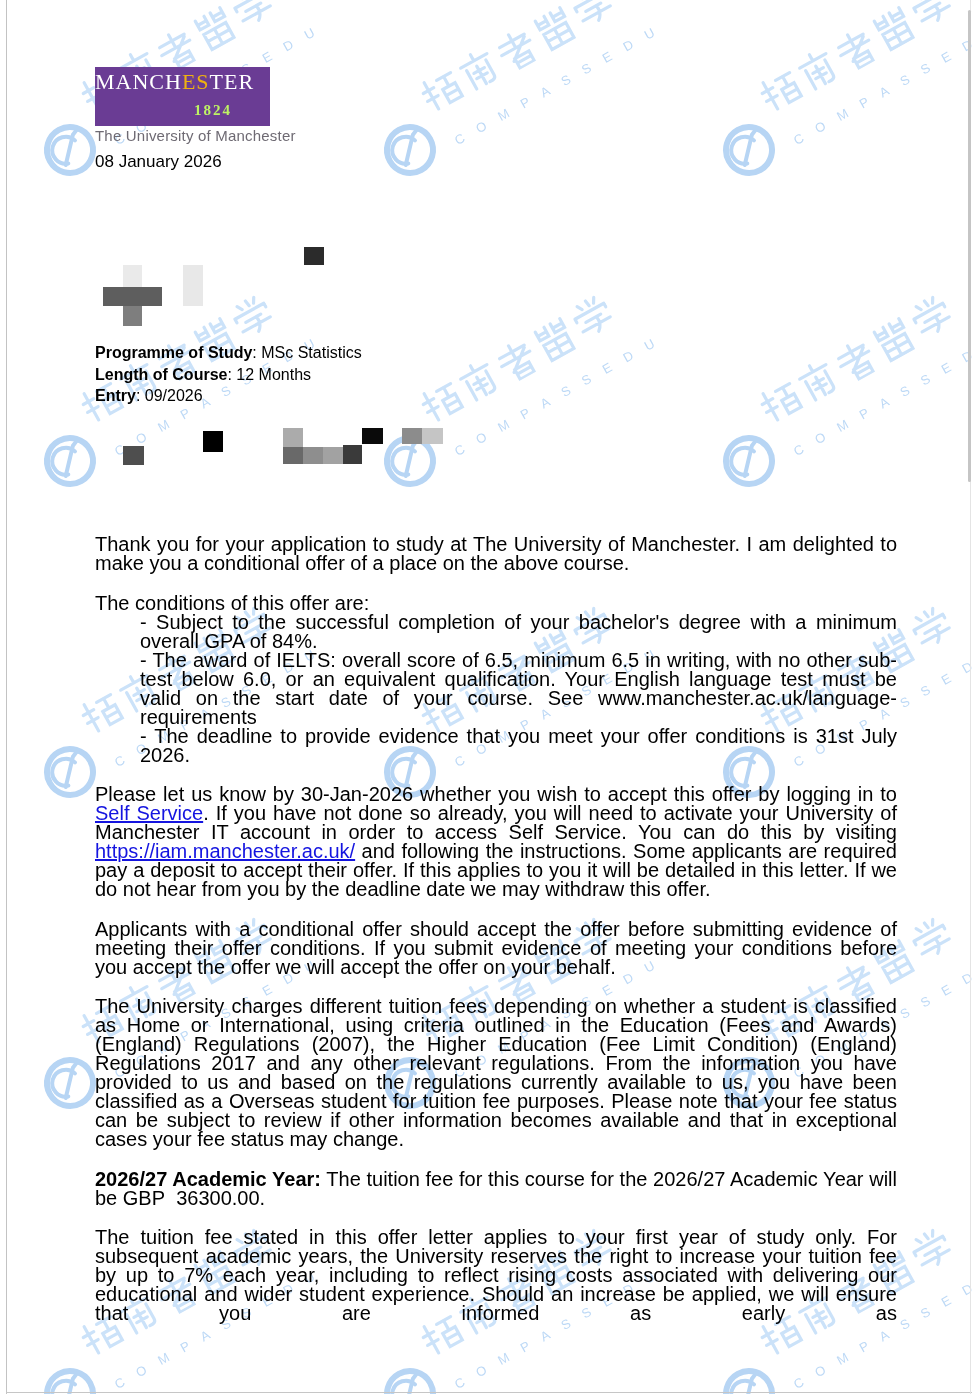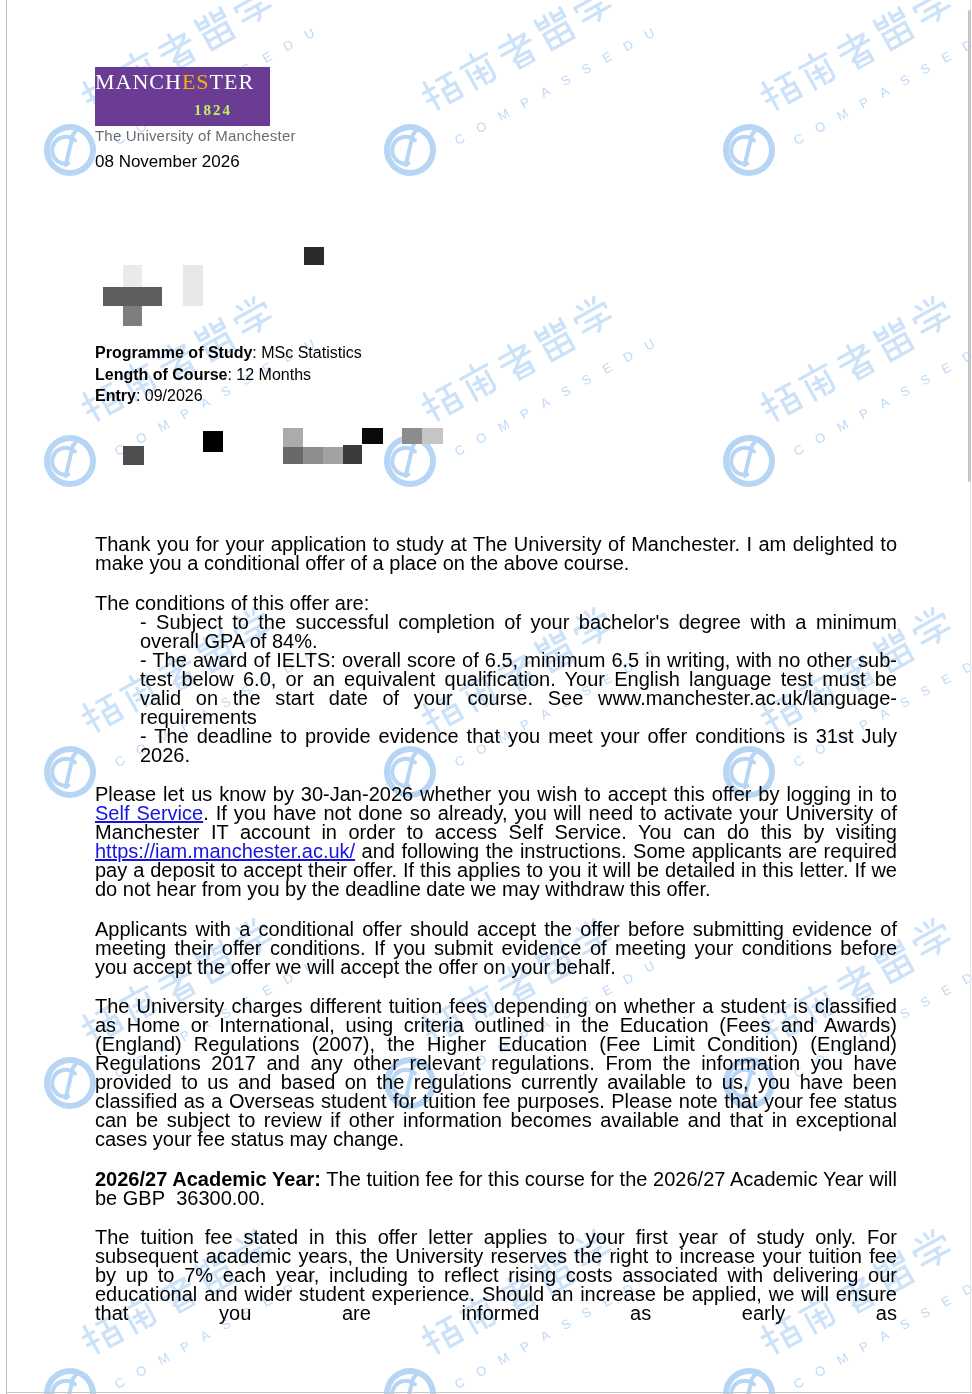--- a/index.html
+++ b/index.html
@@ -302,21 +302,21 @@
     </div>
 
   <div class="logo-box" style="background: rgb(106, 60, 148);">
     <div class="logo-word">
       <span>MANCH</span><span style="color:#eeb111">ES</span><span>TER</span>
     </div>
     <div class="logo-year" style="color:#bef264">1824</div>
   </div>
   <div class="logo-subtitle">The University of Manchester</div>
 
-  <div class="date-line">08 November 2026</div>
+  <div class="date-line">08 January 2026</div>
 
   <div class="programme">
     <div><b>Programme of Study</b><span>: </span><span>MSc Statistics</span></div>
     <div><b>Length of Course</b><span>: </span><span>12 Months</span></div>
     <div><b>Entry</b><span>: </span><span>09/2026</span></div>
   </div>
 
   <div class="body">
     <div class="para">Thank you for your application to study at The University of Manchester. I am delighted to make you a conditional offer of a place on the above course.</div>
 

